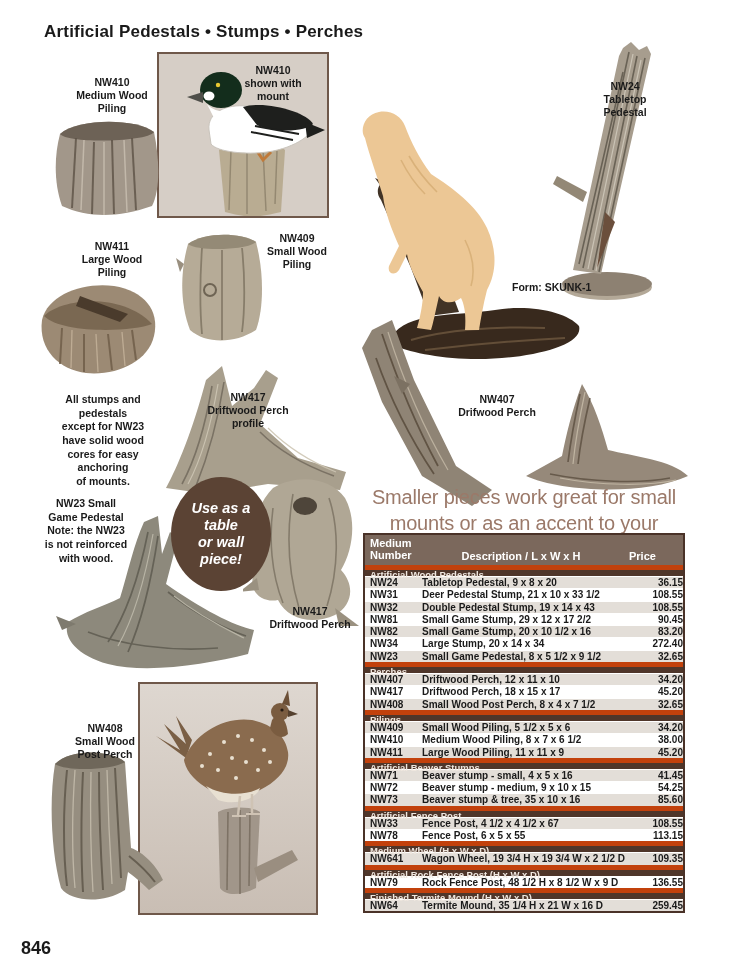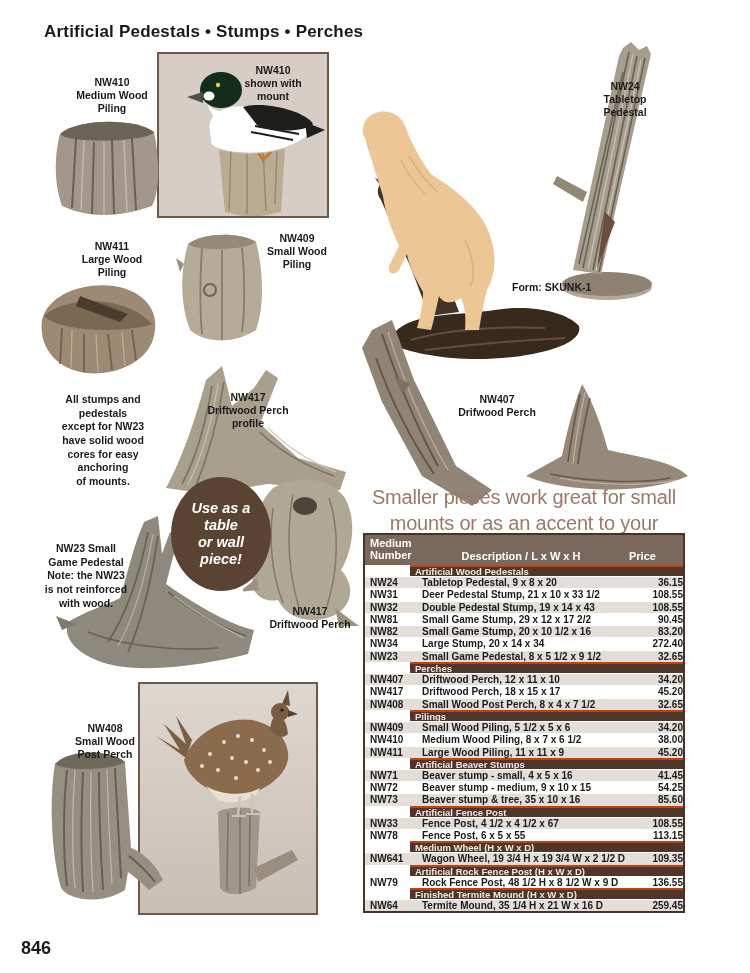--- a/index.html
+++ b/index.html
@@ -41,23 +41,22 @@
   }
   .ptable-head{
     background:var(--table-header-bg);color:#fff;height:30px;
     display:flex;align-items:flex-end;padding:2px 6px 3px 5px;
   }
   .h-col1{width:57px;font-size:11px;font-weight:bold;line-height:1.15;}
   .h-col2{flex:1;text-align:center;font-size:11px;font-weight:bold;}
   .h-col3{width:62px;text-align:left;padding-left:14px;font-size:11px;font-weight:bold;}
   .sec{
     height:11px;line-height:10px;background:var(--section-bg);color:#efe7df;
-    font-size:9.5px;font-weight:bold;padding-left:5px;border-top:2px solid #c2410c;
+    font-size:9.5px;font-weight:bold;padding-left:5px;border-top:5px solid #c2410c;
     white-space:nowrap;
-    margin-left:45px;
   }
   .trow{
     height:12.3px;line-height:11.5px;display:flex;font-size:10px;font-weight:bold;
     border-top:1px solid #fff;white-space:nowrap;background:var(--row-white);
   }
   .trow.shaded{background:var(--row-shaded);}
   .trow .c1{width:57px;padding-left:5px;}
   .trow .c2{flex:1;overflow:hidden;}
   .trow .c3{width:52px;text-align:right;}
 </style>
@@ -196,21 +195,21 @@
           <path d="M76,20 C70,58 60,94 48,124"></path>
         <path d="M112,70 C134,92 164,106 186,114"></path>
       </g>
       <g stroke="#cdc5b4" stroke-width="1.2" opacity=".9" fill="none">
         <path d="M70,22 C64,58 54,96 40,122"></path>
           <path d="M120,66 C142,88 168,102 188,110"></path>
       </g>
     </svg>
   </div>
 
-  <div class="abs note" style="left:30px;top:497px;width:112px;margin-top:45px;">NW23 Small<br>Game Pedestal<br>Note: the NW23<br>is not reinforced<br>with wood.</div>
+  <div class="abs note" style="left:30px;top:497px;width:112px;">NW23 Small<br>Game Pedestal<br>Note: the NW23<br>is not reinforced<br>with wood.</div>
 
   <div class="abs bubble">
     <div class="bubble-text">Use as a<br>table<br>or wall<br>piece!</div>
   </div>
 
   <div class="abs photo" style="left:48px;top:512px;">
     <svg width="220" height="172" viewBox="0 0 220 172">
       <path d="M96,10 L110,4 L114,42 L122,20 L130,26 L118,72 C152,96 186,114 206,118 L200,142 C160,152 100,162 60,152 C30,144 14,126 20,110 C36,100 56,94 72,86 C80,60 86,32 96,10 Z" fill="#8d897c"></path>
       <g stroke="#5c594e" stroke-width="1.7" opacity=".8" fill="none">
         <path d="M100,20 C92,60 80,100 60,130"></path>

